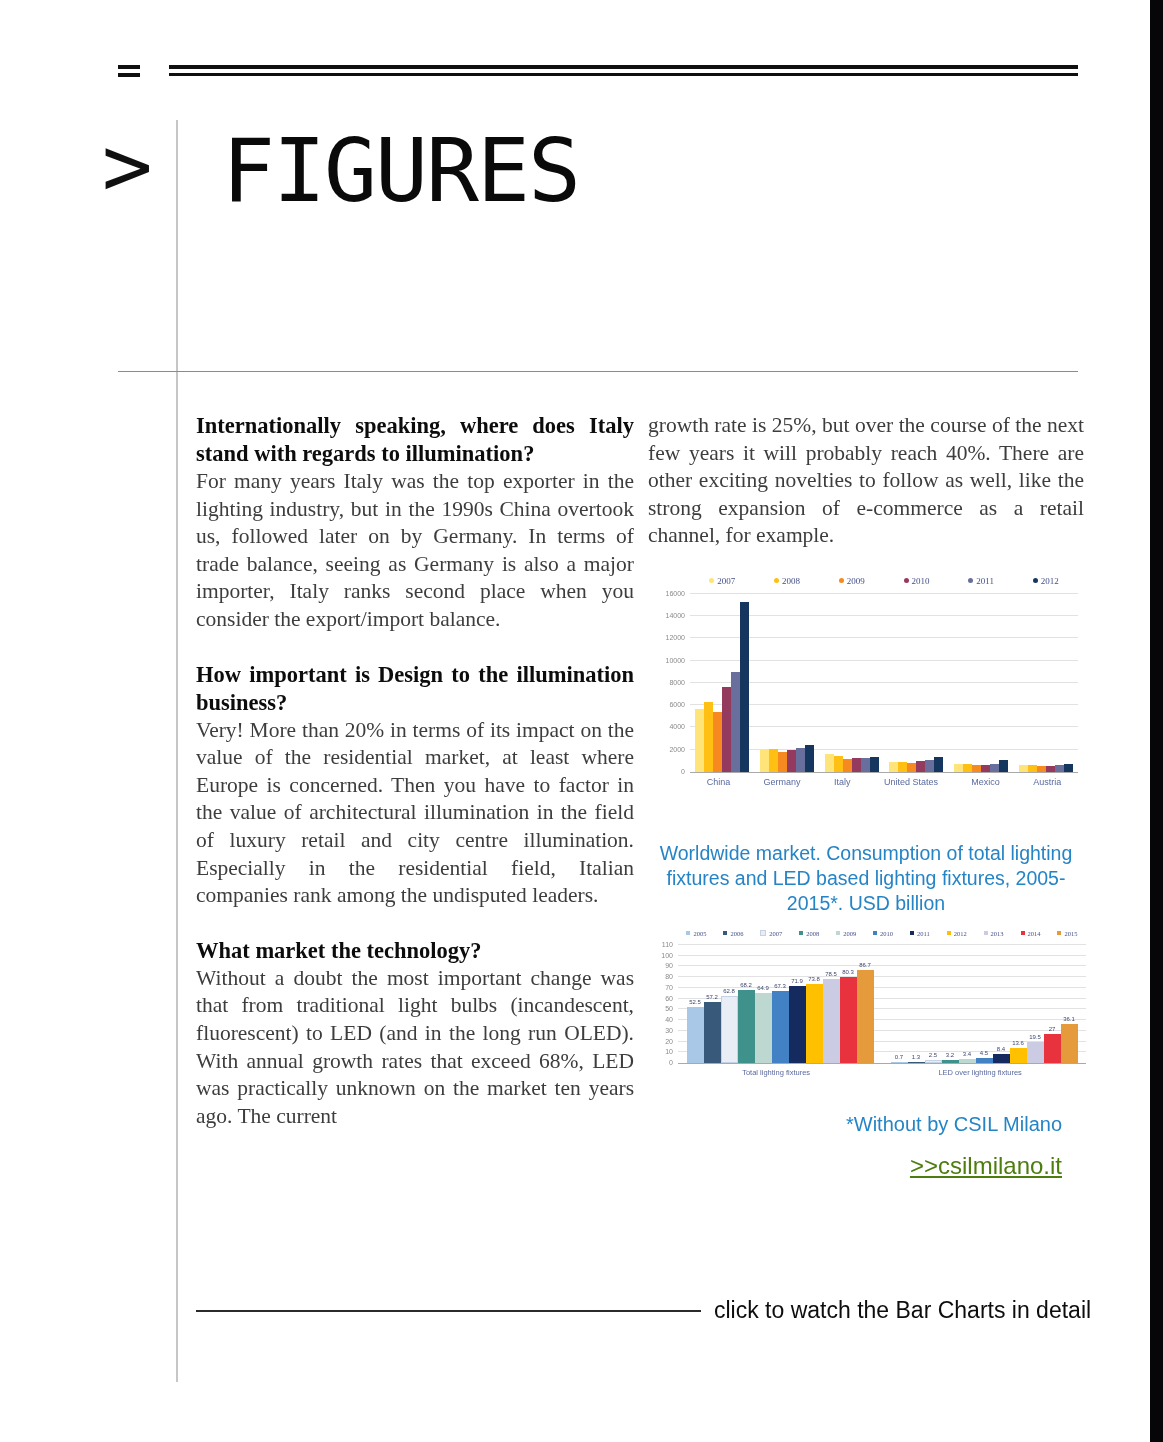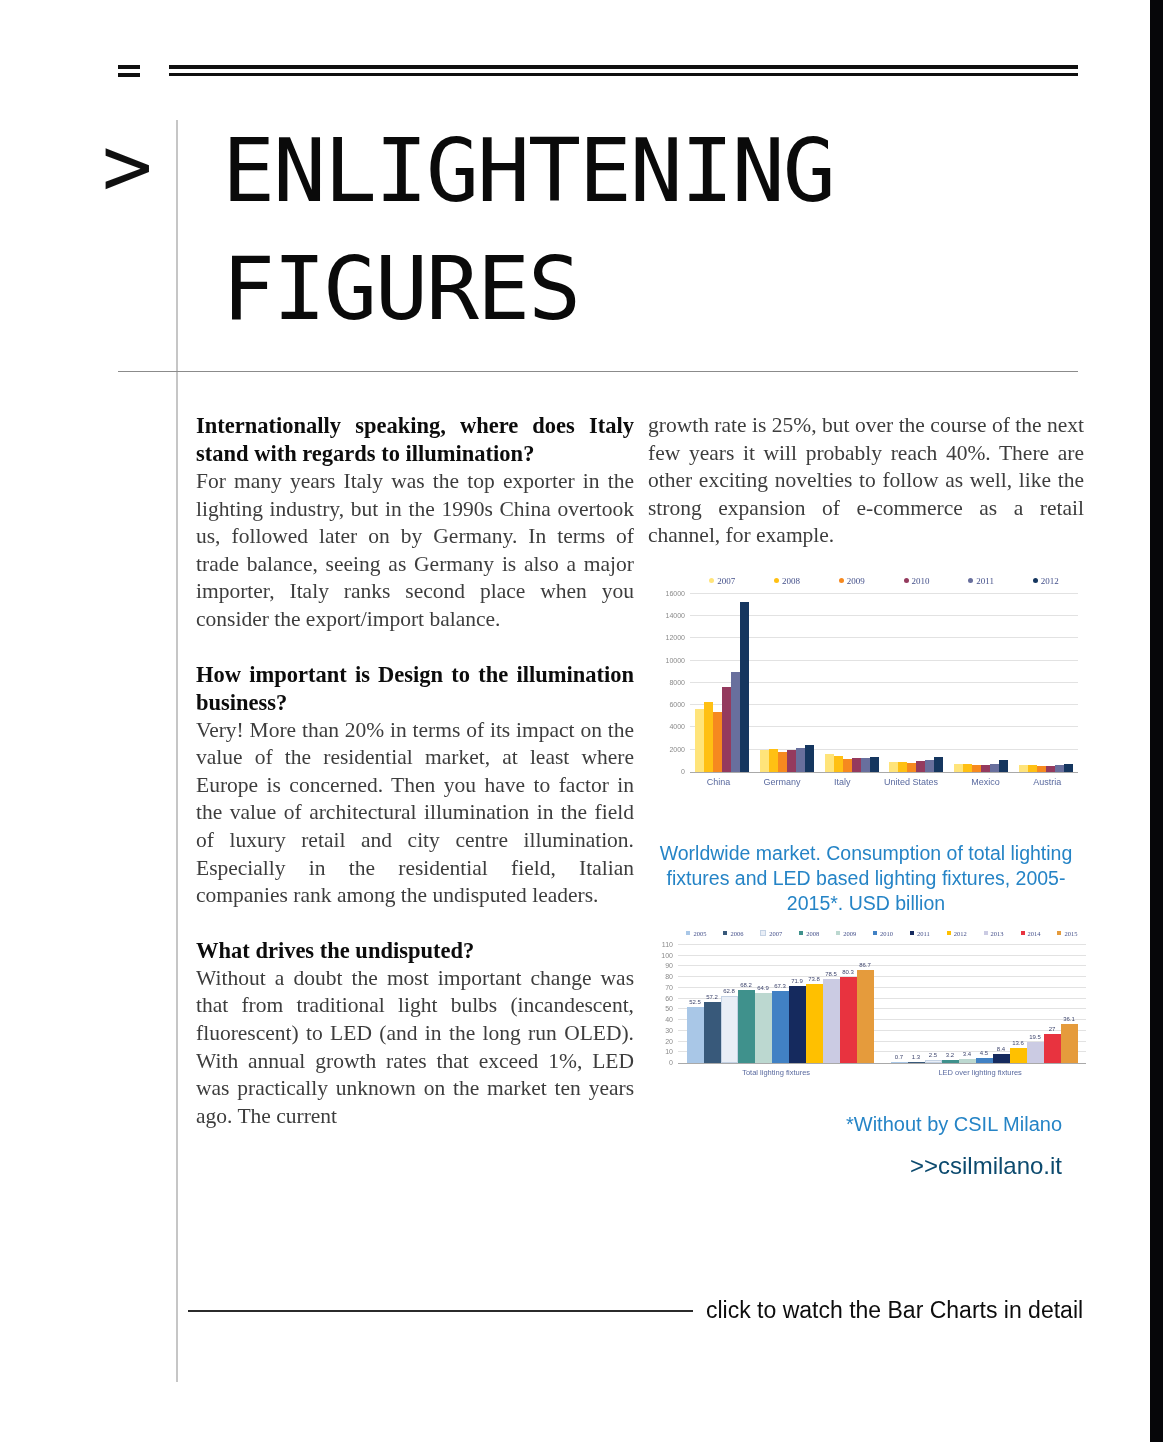--- a/index.html
+++ b/index.html
@@ -35,21 +35,21 @@
 
   
   .caption{font-family:"Liberation Sans",sans-serif;font-size:19.5px;line-height:25px;
            color:#2584c6;text-align:center;font-weight:500;}
   .cap1{margin-top:22px;}
   .cap2{margin-top:54px;}
   .credit{margin-top:36px;text-align:right;font-family:"Liberation Sans",sans-serif;
           font-size:20px;color:#2584c6;font-weight:500;padding-right:22px;}
   .sitelink{margin-top:16px;text-align:right;font-family:"Liberation Sans",sans-serif;
             font-size:24px;padding-right:22px;}
-  .sitelink a{color:#0c4a6e;cursor:pointer;margin-left:8px;}
+  .sitelink a{color:#4d7c0f;text-decoration:underline;cursor:pointer;margin-left:8px;}
 
   
   .chart{position:relative;}
   #chart1{margin-top:26px;margin-left:12px;width:418px;}
   #chart2{margin-top:14px;width:438px;}
   .legend{display:flex;justify-content:space-around;align-items:center;margin-left:30px;margin-bottom:8px;}
   .litem{display:flex;align-items:center;gap:3px;color:#44508a;}
   .c1 .litem{font-size:9px;}
   .c2 .litem{font-size:6.5px;}
   .lmark{display:inline-block;}
@@ -64,57 +64,56 @@
   .barwrap{display:flex;flex-direction:column;align-items:center;justify-content:flex-end;}
   .dlabel{font-size:6px;color:#3f466e;margin-bottom:1px;white-space:nowrap;
           font-family:"Liberation Sans",sans-serif;line-height:7px;}
   .bar{box-sizing:border-box;}
   .xlabels{display:flex;justify-content:space-around;margin-left:30px;padding-top:4px;
            font-family:"Liberation Sans",sans-serif;color:#5a6a9f;}
   .c1 .xlabels{font-size:9px;}
   .c2 .xlabels{font-size:7.5px;}
 
   
-  .footer{position:absolute;left:188px;top:1297px;display:flex;align-items:center;gap:13px;}
+  .footer{position:absolute;left:196px;top:1297px;display:flex;align-items:center;gap:13px;}
   .fline{width:505px;height:2px;background:#2b2b2b;}
   .ftext{font-family:"Liberation Sans",sans-serif;font-size:23px;color:#0d0d0d;white-space:nowrap;}
 
   .blackstrip{position:absolute;right:0;top:0;width:13px;height:1442px;background:#060609;}
 </style>
 </head>
 <body>
 
 <div class="header">
   <span class="eqmark">
       <i></i>
       <i></i>
     </span>
   <span class="dblline"></span>
 </div>
 
 <div class="gt">&gt;</div>
 <div class="vrule"></div>
 <div class="title">
-  <div>ENLIGHTENING</div>
   <div>FIGURES</div>
 </div>
 <div class="divider"></div>
 
 <div class="colL">
   <div class="section">
     <h3>Internationally speaking, where does Italy stand with regards to illumination?</h3>
     <p class="bodytext">For many years Italy was the top exporter in the lighting industry, but in the 1990s China overtook us, followed later on by Germany. In terms of trade balance, seeing as Germany is also a major importer, Italy ranks second place when you consider the export/import balance.</p>
   </div>
   <div class="section">
     <h3>How important is Design to the illumination business?</h3>
     <p class="bodytext">Very! More than 20% in terms of its impact on the value of the residential market, at least where Europe is concerned. Then you have to factor in the value of architectural illumination in the field of luxury retail and city centre illumination. Especially in the residential field, Italian companies rank among the undisputed leaders.</p>
   </div>
   <div class="section">
-    <h3>What drives the undisputed?</h3>
-    <p class="bodytext">Without a doubt the most important change was that from traditional light bulbs (incandescent, fluorescent) to LED (and in the long run OLED). With annual growth rates that exceed 1%, LED was practically unknown on the market ten years ago. The current</p>
+    <h3>What market the technology?</h3>
+    <p class="bodytext">Without a doubt the most important change was that from traditional light bulbs (incandescent, fluorescent) to LED (and in the long run OLED). With annual growth rates that exceed 68%, LED was practically unknown on the market ten years ago. The current</p>
   </div>
 </div>
 
 <div class="colR">
   <p class="bodytext">growth rate is 25%, but over the course of the next few years it will probably reach 40%. There are other exciting novelties to follow as well, like the strong expansion of e-commerce as a retail channel, for example.</p>
 
   <div class="chart c1" id="chart1">
       <div class="legend">
         <span class="litem">
           <span class="lmark" style="background: rgb(255, 228, 122);"></span>

